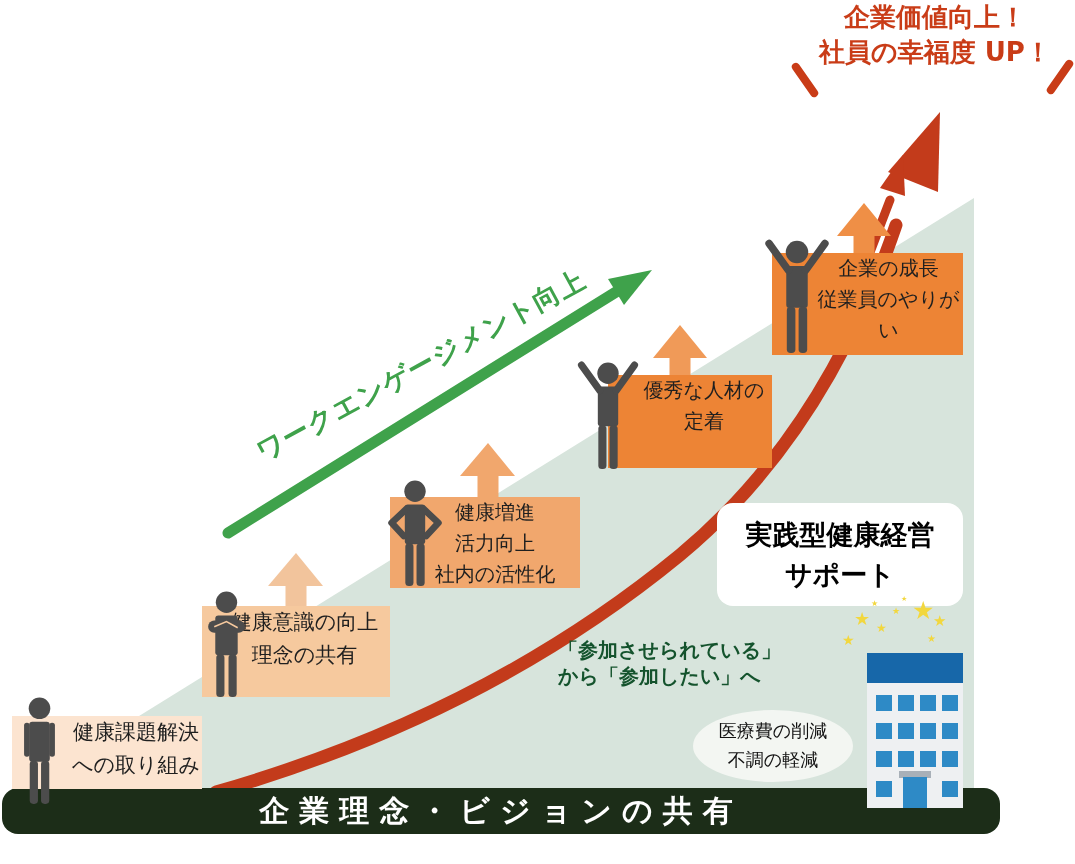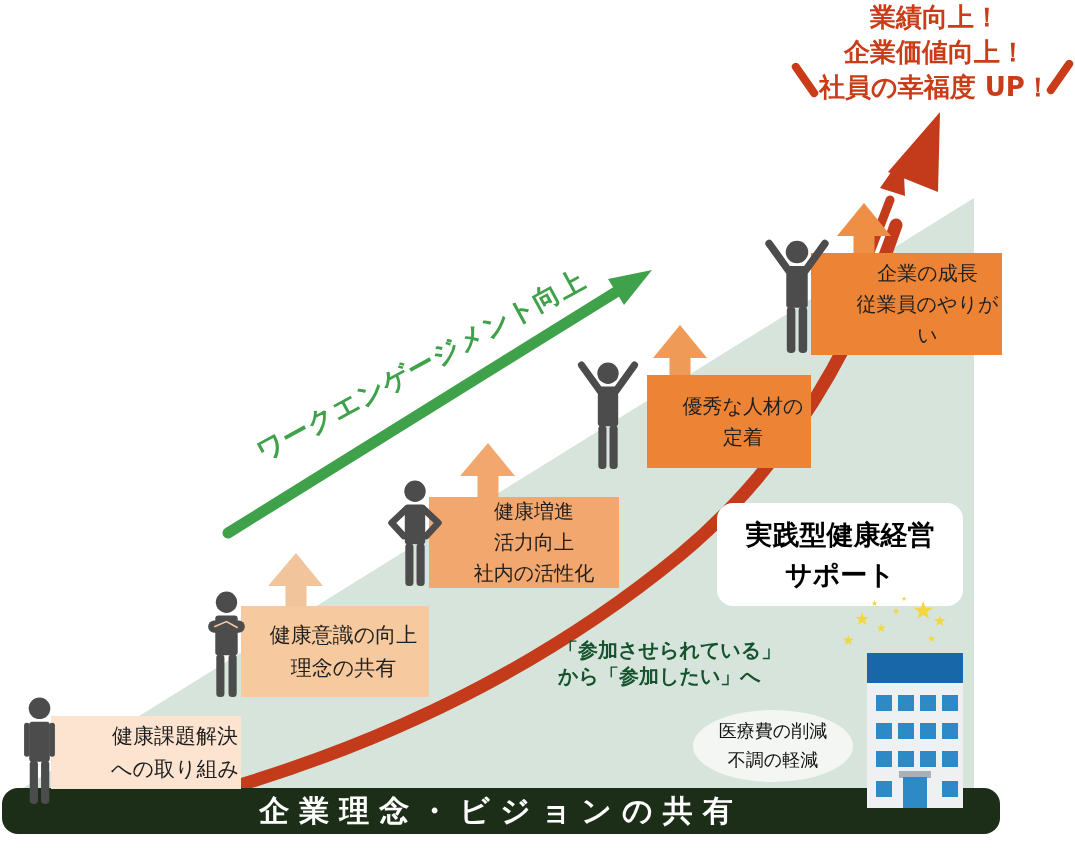--- a/index.html
+++ b/index.html
@@ -21,21 +21,21 @@
   .foundation-bar{
     left:2px;top:788px;width:998px;height:46px;
     background:#1c2d18;border-radius:16px;
     display:flex;align-items:center;justify-content:center;
   }
   .foundation-bar span{
     color:#ffffff;font-size:30px;font-weight:bold;letter-spacing:10px;
   }
 
   
-  .step-box{display:flex;align-items:center;margin-left:39px;}
+  .step-box{display:flex;}
   .step-box .lbl{
     width:100%;text-align:center;color:#1f1f1f;
     font-weight:500;line-height:1.55;
   }
   .box1{left:12px;top:716px;width:190px;height:73px;background:#fce4d0;}
   .box1 .lbl{padding-left:58px;font-size:21px;}
   .box2{left:202px;top:606px;width:188px;height:91px;background:#f6c99e;}
   .box2 .lbl{padding-left:17px;font-size:21px;}
   .box3{left:390px;top:497px;width:190px;height:91px;background:#f1a76d;}
   .box3 .lbl{padding-left:20px;font-size:20px;}
@@ -260,21 +260,20 @@
       <rect x="53" y="98" width="16" height="16" fill="#2e8ac6"></rect>
       <rect x="75" y="98" width="16" height="16" fill="#2e8ac6"></rect>
       <rect x="9" y="128" width="16" height="16" fill="#2e8ac6"></rect>
       <rect x="75" y="128" width="16" height="16" fill="#2e8ac6"></rect>
       <rect x="32" y="118" width="32" height="7" fill="#a8b0b8"></rect>
       <rect x="36" y="124" width="24" height="31" fill="#2e8ac6"></rect>
     </svg>
   </div>
 
   <div class="abs top-message">
-    <div>業績向上！</div>
     <div>企業価値向上！</div>
     <div>社員の幸福度 UP！</div>
   </div>
   <div class="abs slash slash-left"></div>
   <div class="abs slash slash-right"></div>
 
   <div class="abs engagement-label">ワークエンゲージメント向上</div>
 
 </div>
 

